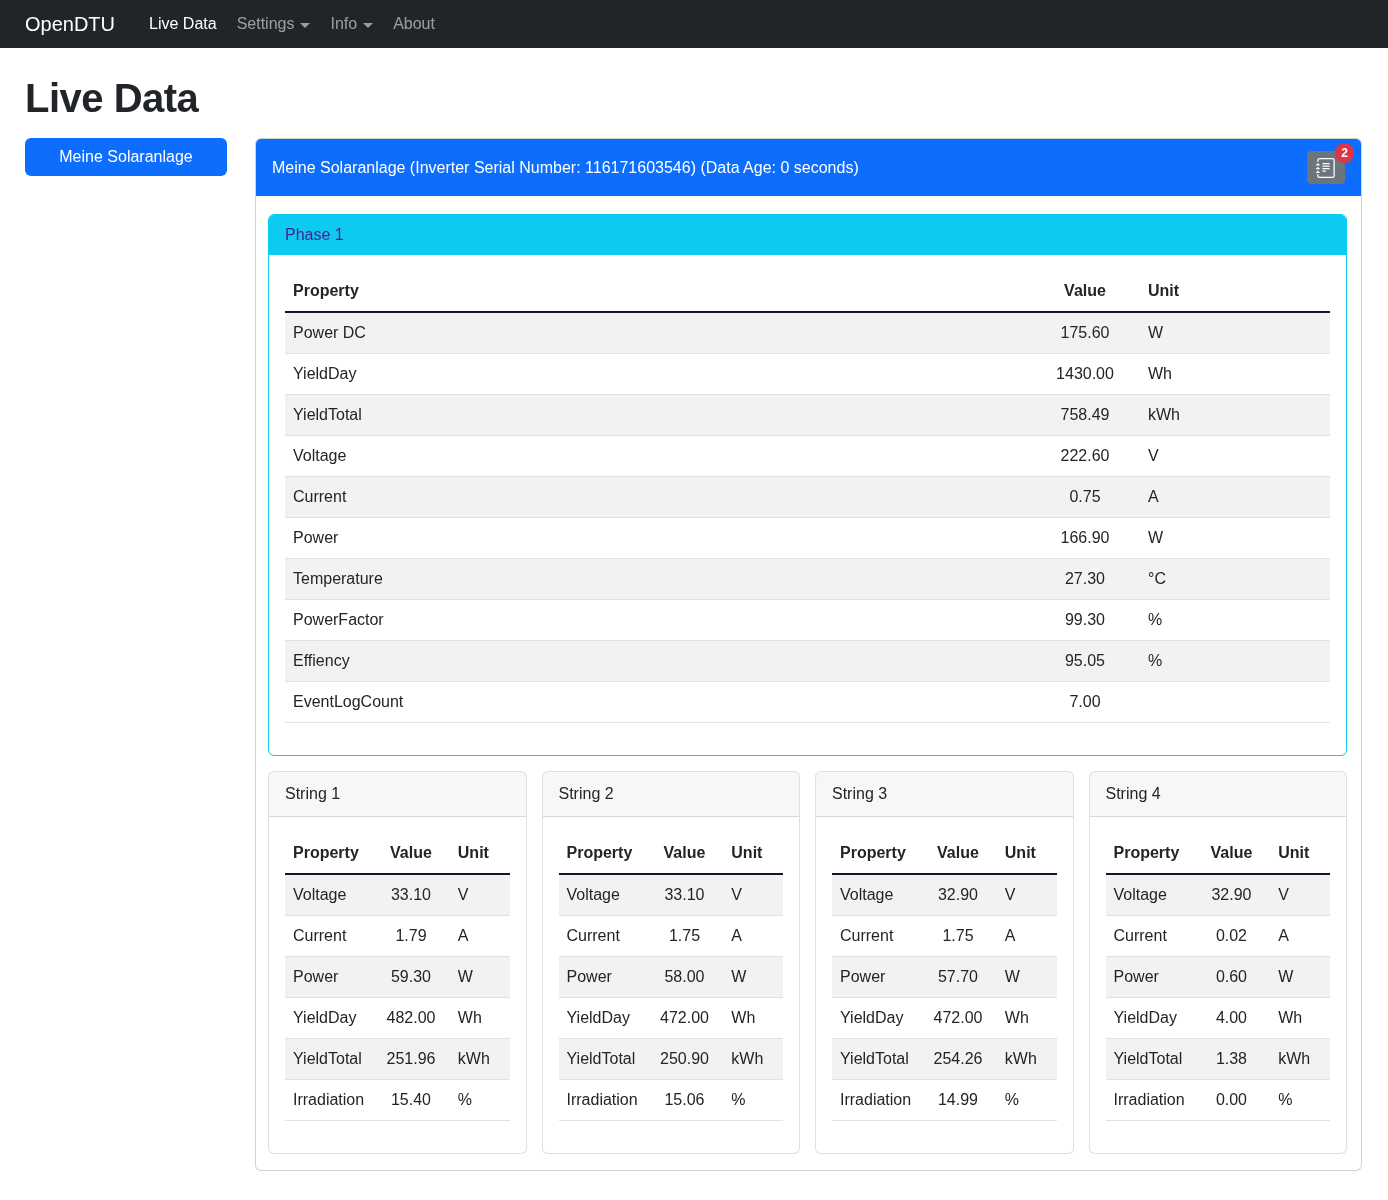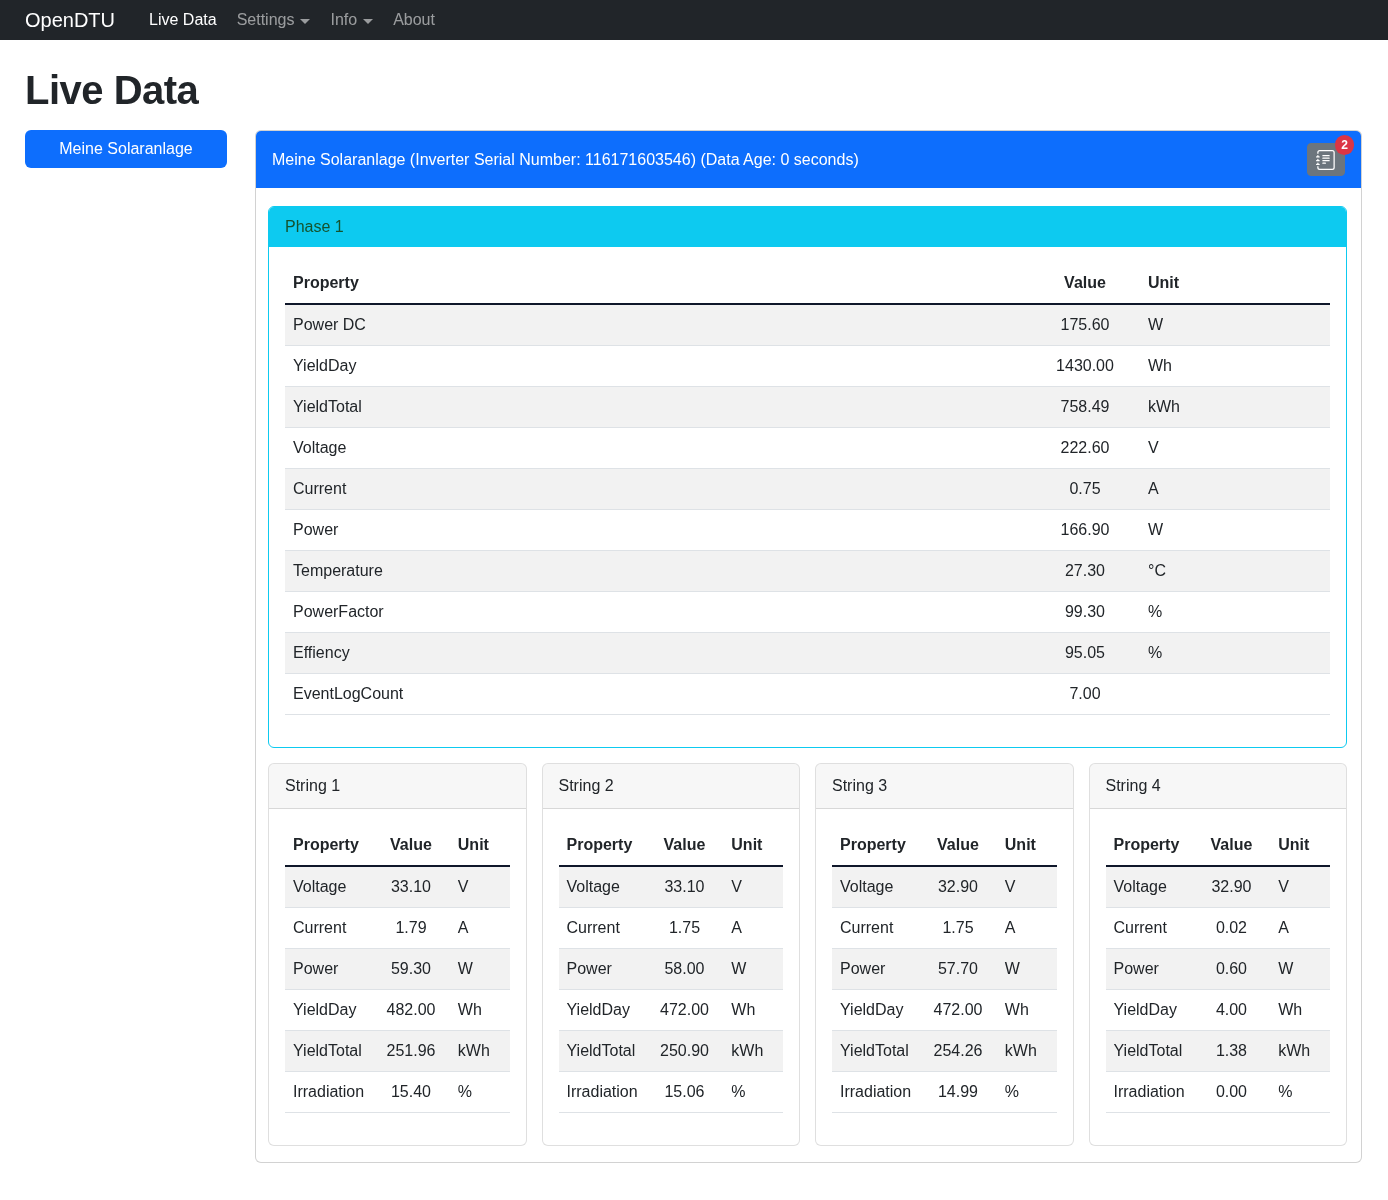--- a/index.html
+++ b/index.html
@@ -10,21 +10,21 @@
     background: #fff;
     color: #212529;
     font-family: "Liberation Sans", "DejaVu Sans", sans-serif;
     font-size: 16px;
     line-height: 1.5;
   }
 
   
   .navbar {
     background: var(--dark, #212529);
-    height: 40px;
+    height: 48px;
     display: flex;
     align-items: center;
     padding: 0 25px;
   }
   .navbar-brand {
     color: #fff;
     font-size: 20px;
     text-decoration: none;
     margin-right: 24px;
     cursor: pointer;
@@ -123,21 +123,21 @@
   }
 
   
   .phase-card {
     border: 1px solid var(--info, #0dcaf0);
     border-radius: 6px;
     margin-bottom: 15px;
   }
   .phase-card-header {
     background: var(--info, #0dcaf0);
-    color: #14532d;
+    color: #4c1d95;
     padding: 8px 16px;
     border-radius: 5px 5px 0 0;
   }
   .phase-card-body { padding: 16px; }
 
   
   table.data-table {
     width: 100%;
     border-collapse: collapse;
     margin-bottom: 16px;

